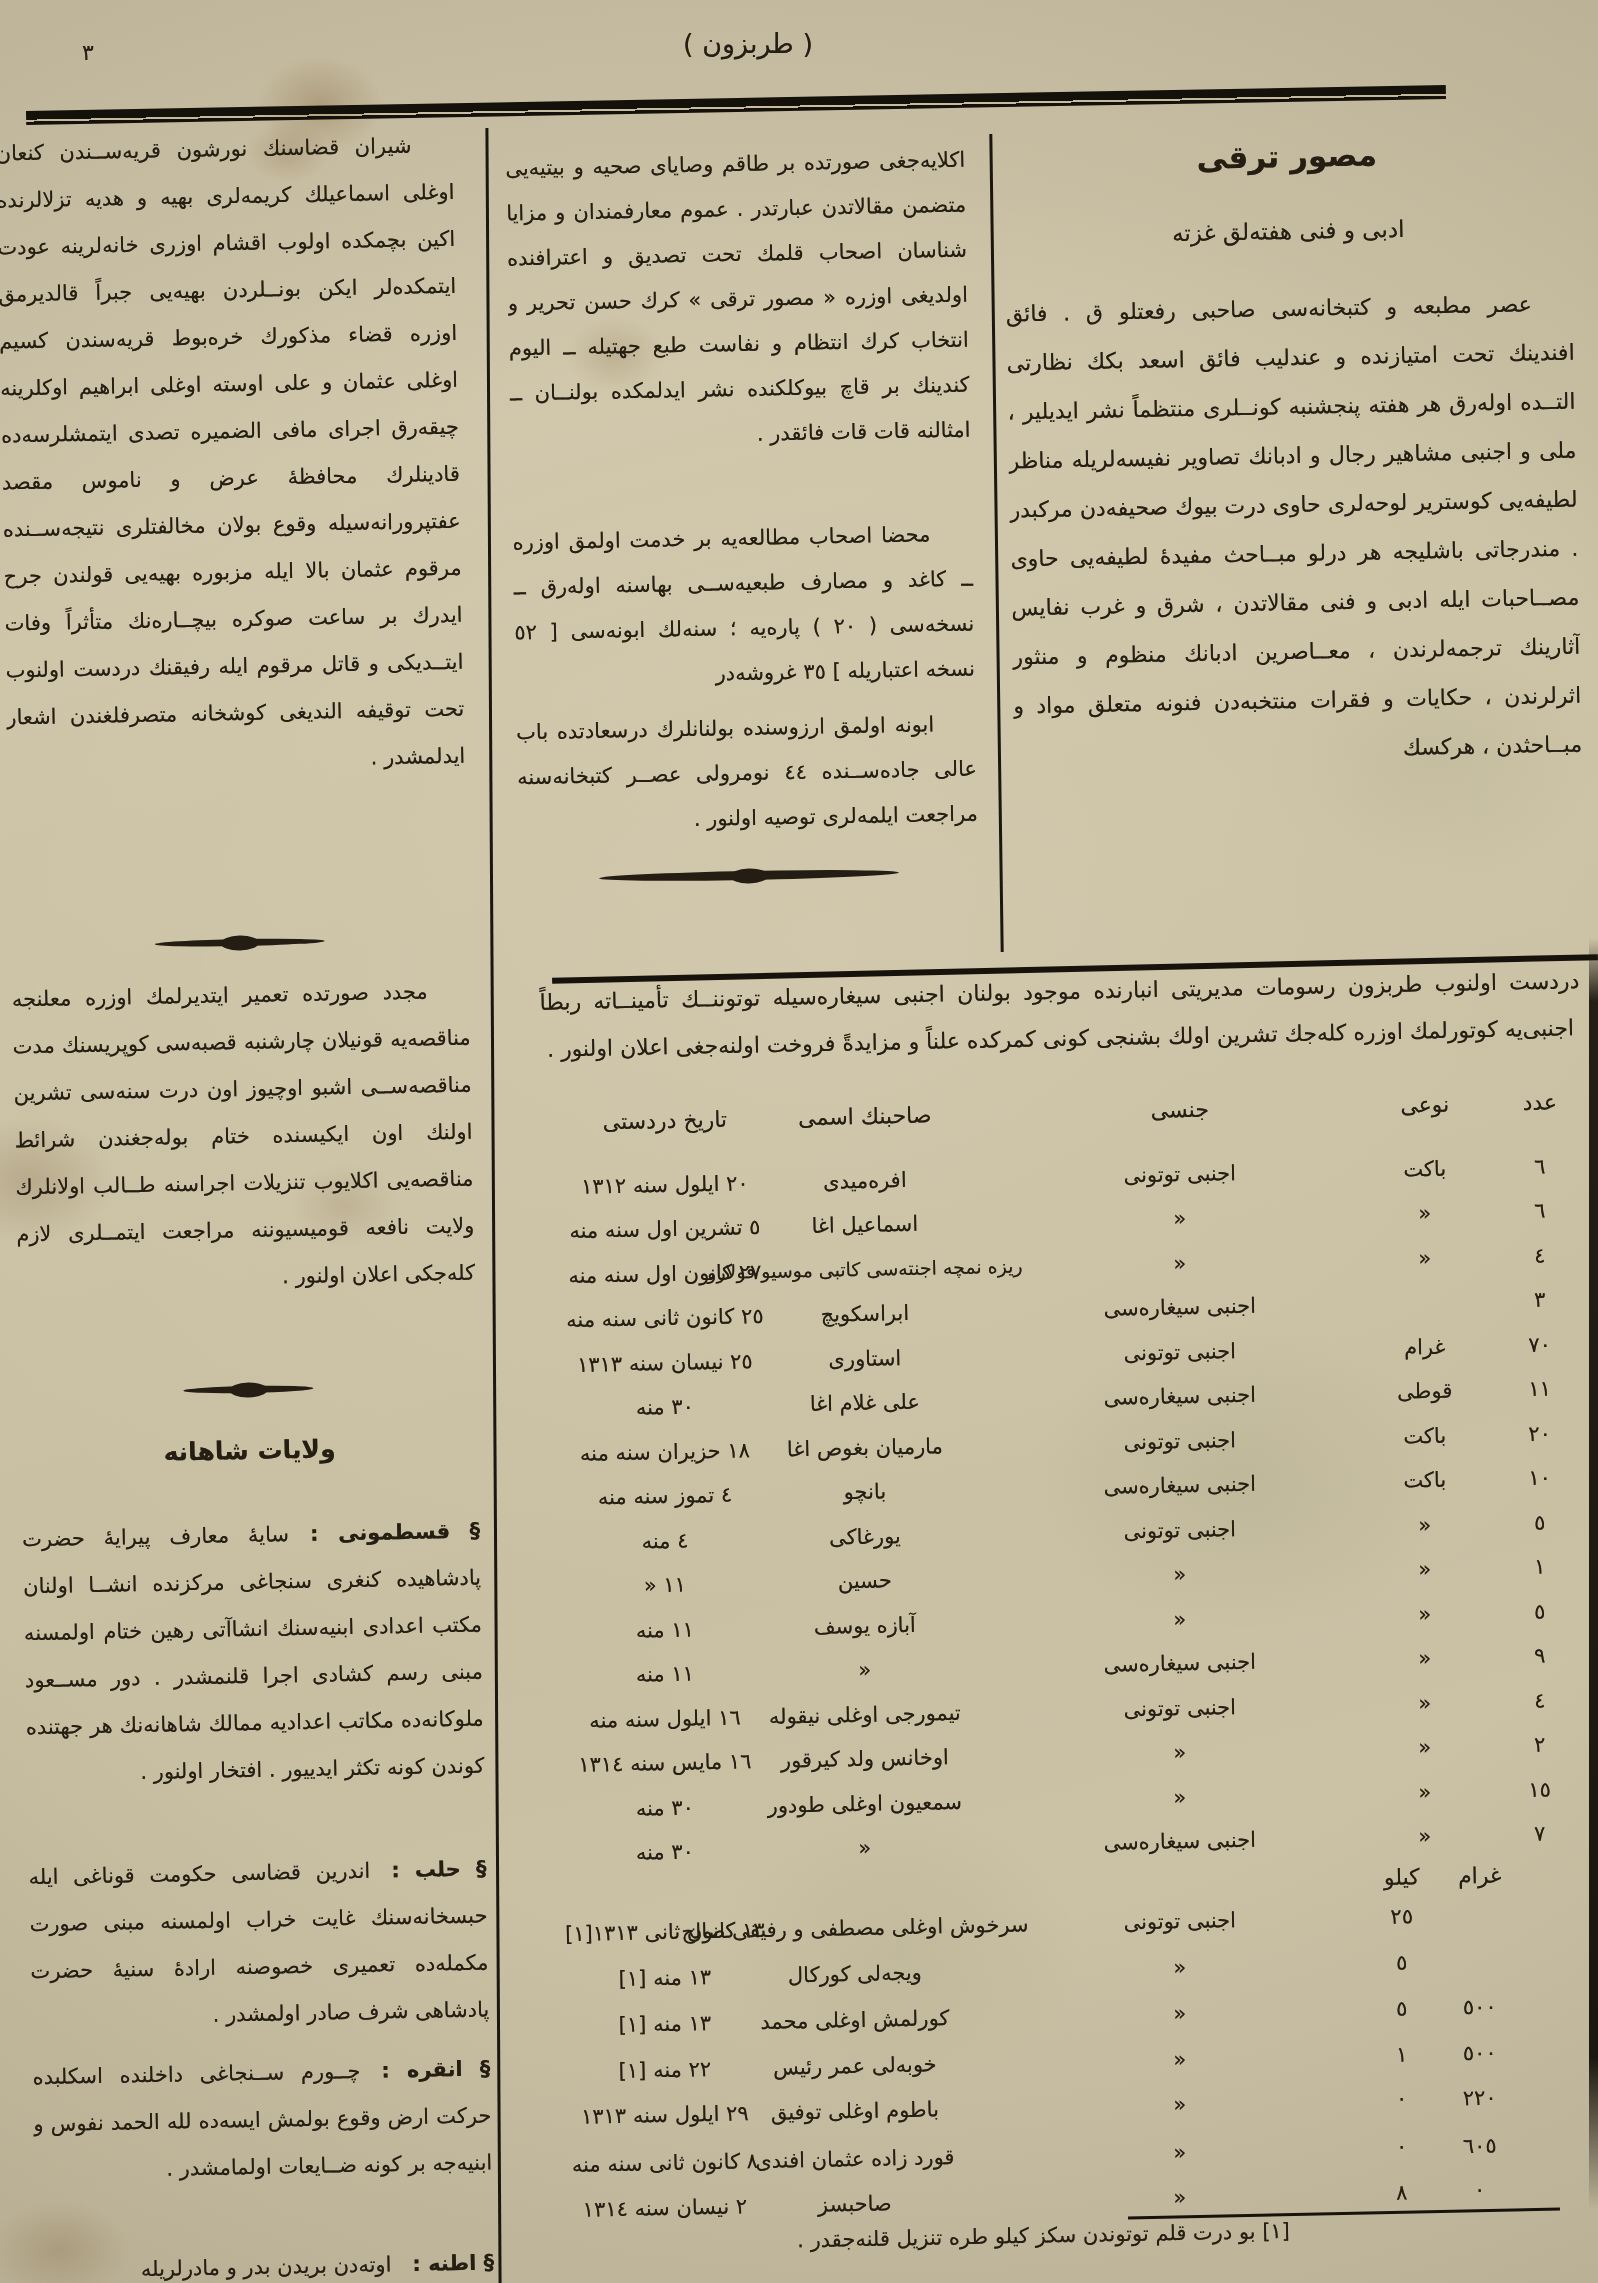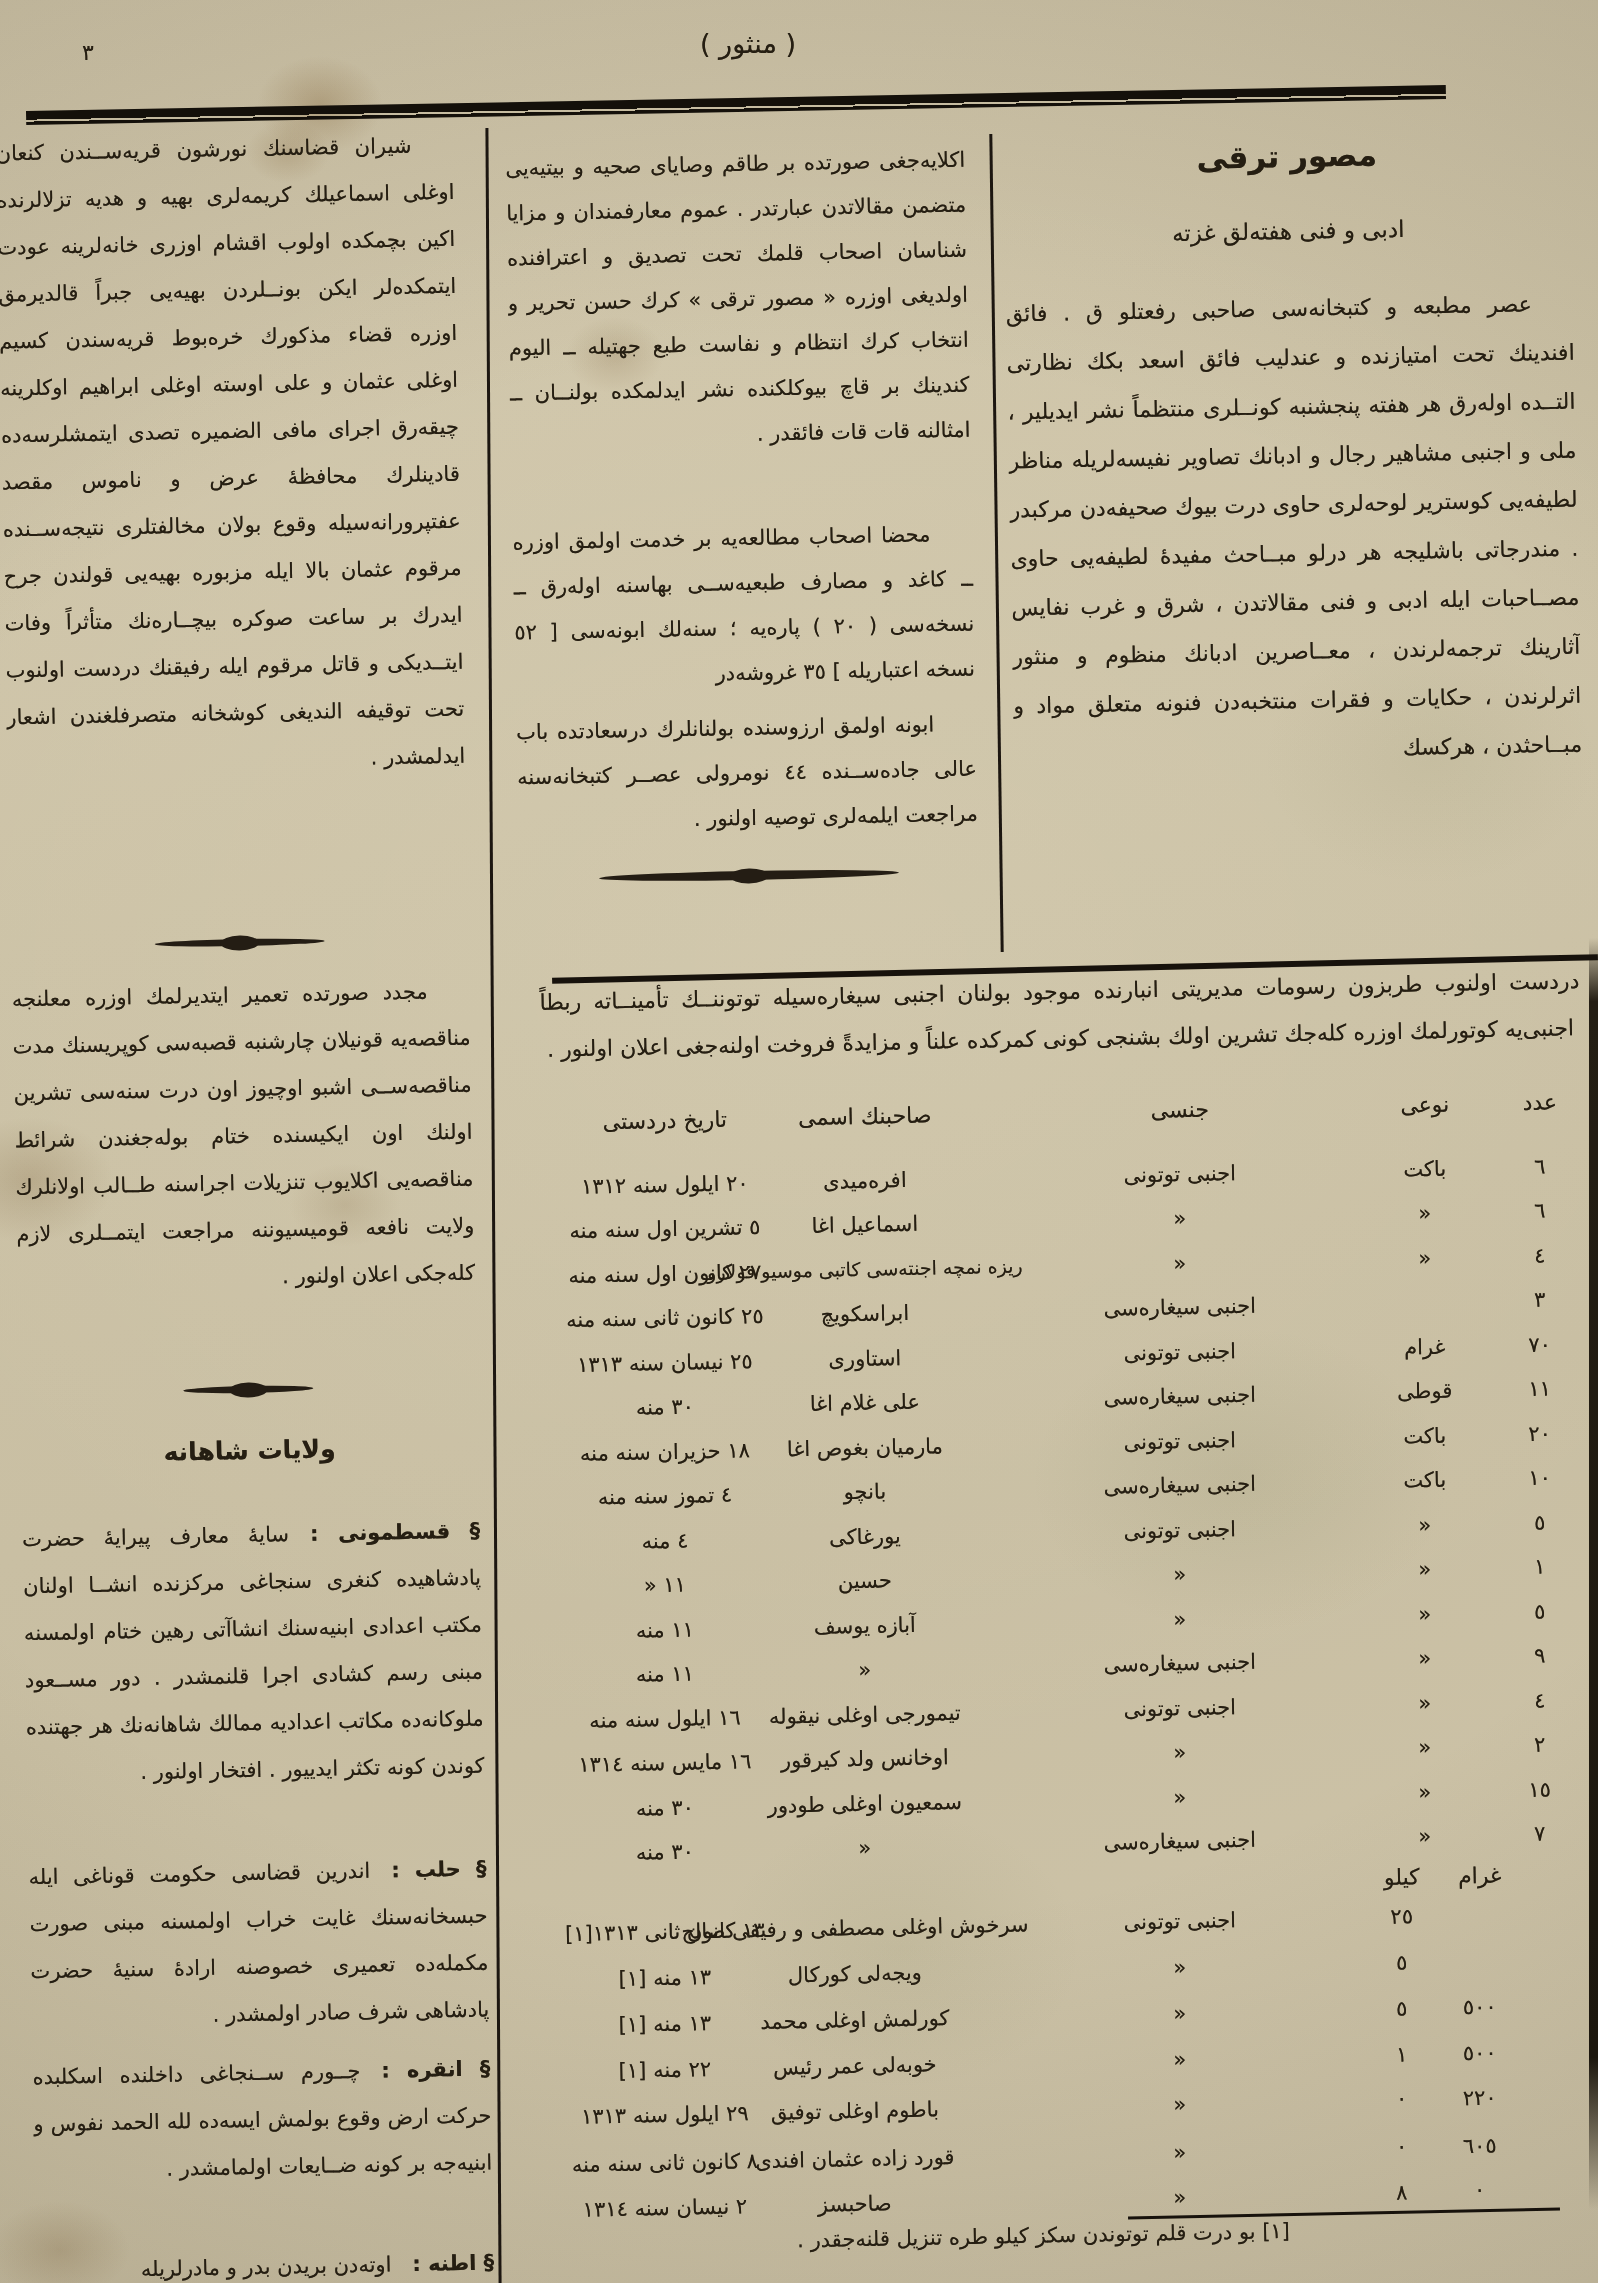--- a/index.html
+++ b/index.html
@@ -57,21 +57,21 @@
   .masthead{position:absolute;left:598px;top:28px;width:300px;text-align:center;font-size:27px;}
   .mt-title{font-size:31px;font-weight:bold;text-align:center;}
   .mt-sub{font-size:23px;text-align:center;}
 </style>
 </head>
 <body>
 
 <div class="page">
 
   <div class="pgnum">٣</div>
-  <div class="masthead">( منثور )</div>
+  <div class="masthead">( طربزون )</div>
   <div class="top-rule"></div>
 
   <div class="vrule" style="left:492px;top:128px;height:2155px;transform:rotate(-0.35deg);"></div>
   <div class="vrule" style="left:995px;top:134px;height:818px;transform:rotate(-0.8deg);"></div>
   <div class="edge-band"></div>
 
   <div class="col left-body just" style="left:16px;top:126px;width:458px;">
     <p class="ind" style="height:799px;">شيران قضاسنك نورشون قريه‌ســندن كنعان اوغلی اسماعيلك كريمه‌لری بهيه و هديه تزلالرنده اكين بچمكده اولوب اقشام اوزری خانه‌لرينه عودت ايتمكده‌لر ايكن بونــلردن بهيه‌يی جبراً قالديرمق اوزره قضاء مذكورك خره‌بوط قريه‌سندن كسيم اوغلی عثمان و علی اوسته اوغلی ابراهيم اوكلرينه چيقه‌رق اجرای مافی الضميره تصدی ايتمشلرسه‌ده قادينلرك محافظهٔ عرض و ناموس مقصد عفتپرورانه‌سيله وقوع بولان مخالفتلری نتيجه‌ســنده مرقوم عثمان بالا ايله مزبوره بهيه‌يی قولندن جرح ايدرك بر ساعت صوكره بيچــاره‌نك متأثراً وفات ايتــديكی و قاتل مرقوم ايله رفيقنك دردست اولنوب تحت توقيفه النديغی كوشخانه متصرفلغندن اشعار ايدلمشدر .</p>
     <div class="orn" style="width:170px;margin-top:14px;"></div>
     <p class="ind" style="height:376px;margin-top:26px;">مجدد صورتده تعمير ايتديرلمك اوزره معلنجه مناقصه‌يه قونيلان چارشنبه قصبه‌سی كوپريسنك مدت مناقصه‌ســی اشبو اوچيوز اون درت سنه‌سی تشرين اولنك اون ايكيسنده ختام بوله‌جغندن شرائط مناقصه‌يی اكلايوب تنزيلات اجراسنه طــالب اولانلرك ولايت نافعه قوميسيوننه مراجعت ايتمــلری لازم كله‌جكی اعلان اولنور .</p>

